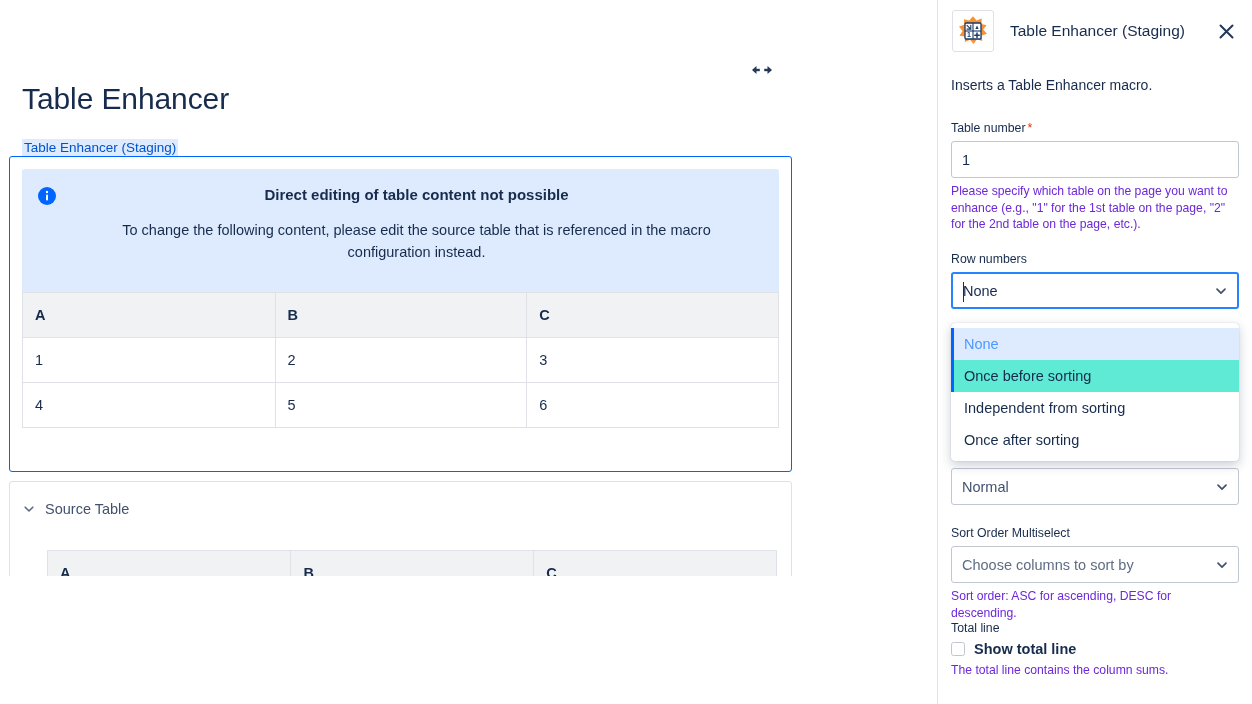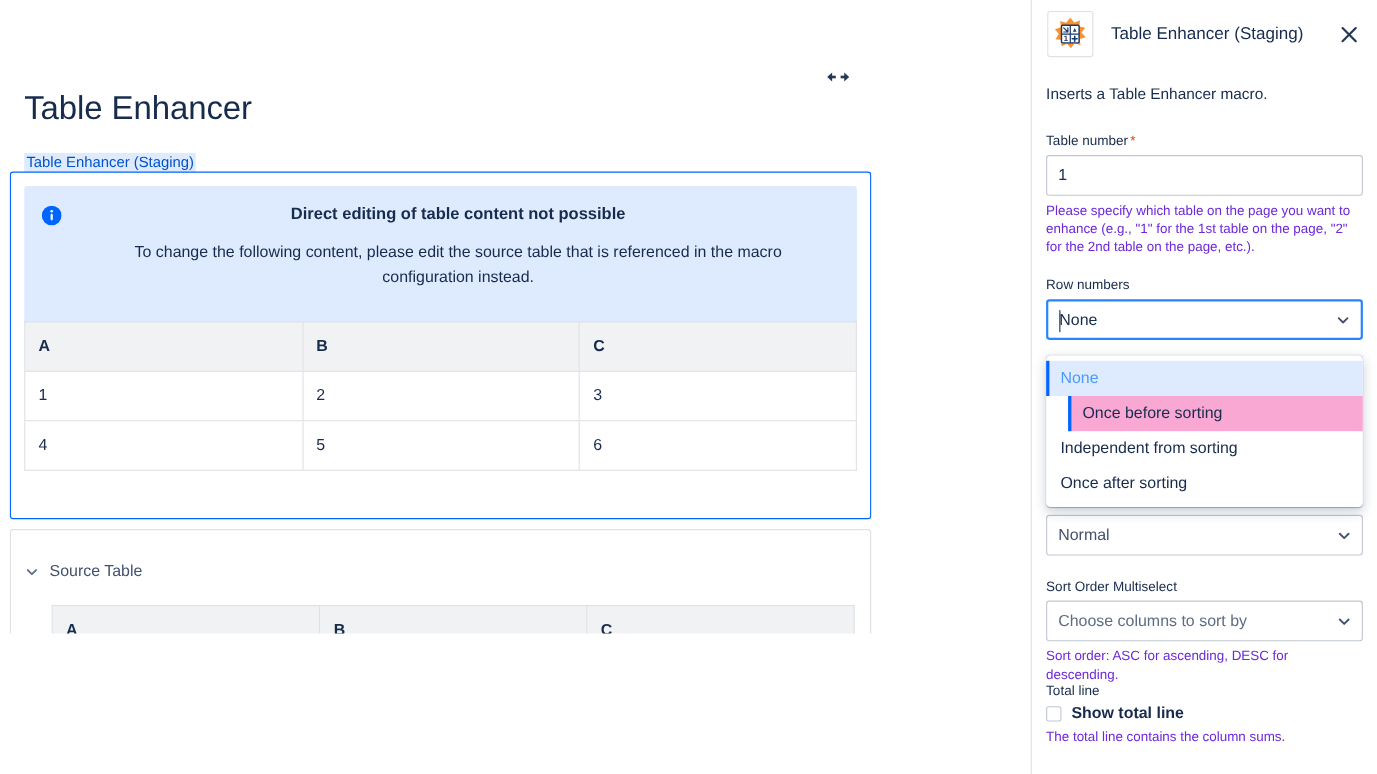--- a/index.html
+++ b/index.html
@@ -107,21 +107,21 @@
 
   
   .source-block {
     position: absolute; left: 9px; top: 481px;
     width: 783px; height: 230px;
     border: 1px solid #dfe1e6;
     border-radius: 3px;
     background: #fff;
   }
   .source-header {
-    position: absolute; left: 12px; top: 30px;
+    position: absolute; left: 12px; top: 19px;
     display: flex; align-items: center; gap: 9px;
     cursor: pointer;
   }
   .chev {
     width: 14px; height: 14px; color: #5e6c84;
     display: flex; align-items: center; justify-content: center;
   }
   .chev svg { display: block; }
   .source-title {
     font-size: 14.5px; color: #42526e;
@@ -235,22 +235,21 @@
     padding: 0 13px;
     font-size: 14.5px; color: #172b4d;
     cursor: pointer;
     position: relative;
   }
   .dopt.selected {
     background: #deebff;
     color: #4c9aff;
   }
   .dopt.hovered {
-    background: #f9a8d4;
-    margin-left: 20px;
+    background: #5eead4;
   }
   .dopt.barred::before {
     content: "";
     position: absolute; left: 0; top: 0; bottom: 0;
     width: 3px; background: #0065ff;
   }
 
   .checkbox-row {
     display: flex; align-items: center; gap: 9px;
     margin-top: 1px;

